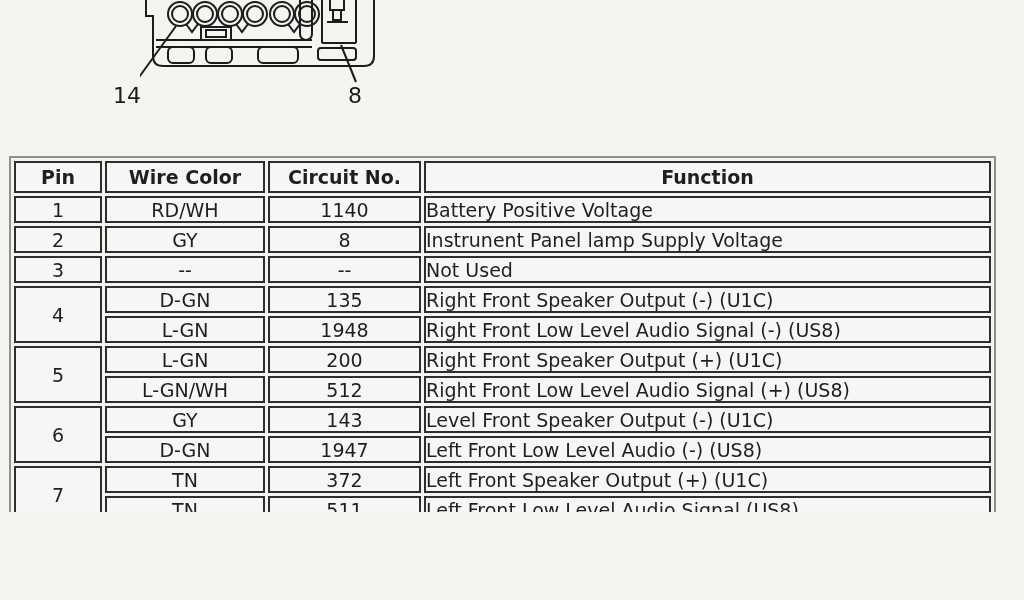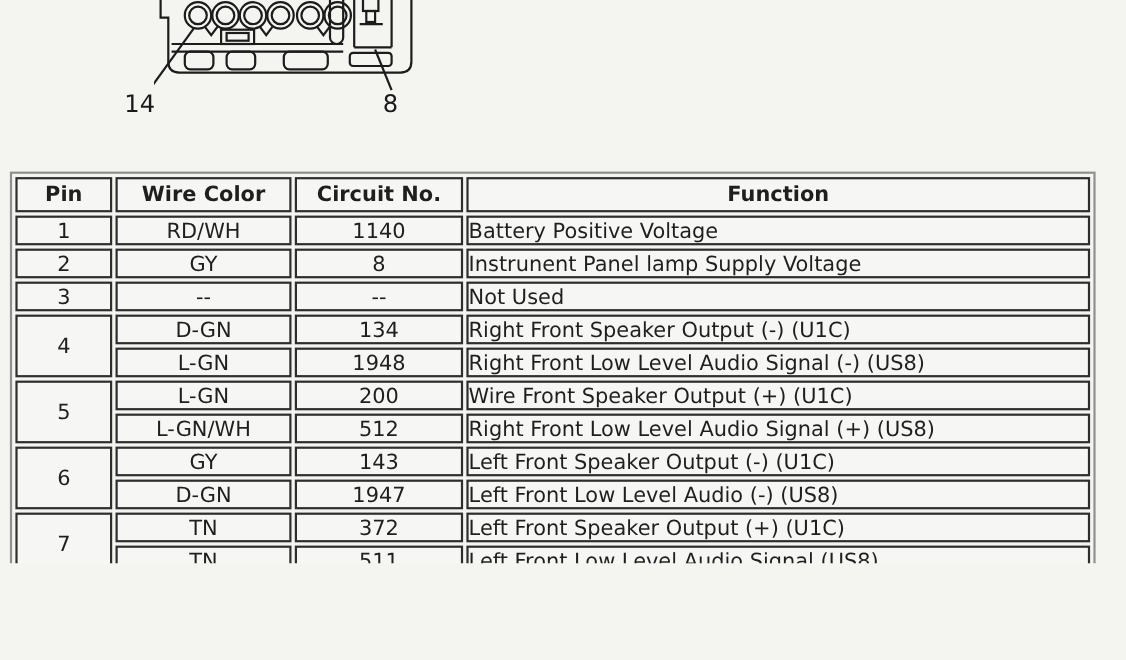--- a/index.html
+++ b/index.html
@@ -132,44 +132,44 @@
         </tr>
         <tr>
           <td class="c-pin" rowspan="1">3</td>
           <td class="c-wire">--</td>
           <td class="c-circ">--</td>
           <td class="c-func">Not Used</td>
         </tr>
         <tr>
           <td class="c-pin" rowspan="2">4</td>
           <td class="c-wire">D-GN</td>
-          <td class="c-circ">134</td>
+          <td class="c-circ">135</td>
           <td class="c-func">Right Front Speaker Output (-) (U1C)</td>
         </tr>
         <tr>
           <td class="c-wire">L-GN</td>
           <td class="c-circ">1948</td>
           <td class="c-func">Right Front Low Level Audio Signal (-) (US8)</td>
         </tr>
         <tr>
           <td class="c-pin" rowspan="2">5</td>
           <td class="c-wire">L-GN</td>
           <td class="c-circ">200</td>
-          <td class="c-func">Wire Front Speaker Output (+) (U1C)</td>
+          <td class="c-func">Right Front Speaker Output (+) (U1C)</td>
         </tr>
         <tr>
           <td class="c-wire">L-GN/WH</td>
           <td class="c-circ">512</td>
           <td class="c-func">Right Front Low Level Audio Signal (+) (US8)</td>
         </tr>
         <tr>
           <td class="c-pin" rowspan="2">6</td>
           <td class="c-wire">GY</td>
           <td class="c-circ">143</td>
-          <td class="c-func">Left Front Speaker Output (-) (U1C)</td>
+          <td class="c-func">Level Front Speaker Output (-) (U1C)</td>
         </tr>
         <tr>
           <td class="c-wire">D-GN</td>
           <td class="c-circ">1947</td>
           <td class="c-func">Left Front Low Level Audio (-) (US8)</td>
         </tr>
         <tr>
           <td class="c-pin" rowspan="2">7</td>
           <td class="c-wire">TN</td>
           <td class="c-circ">372</td>

